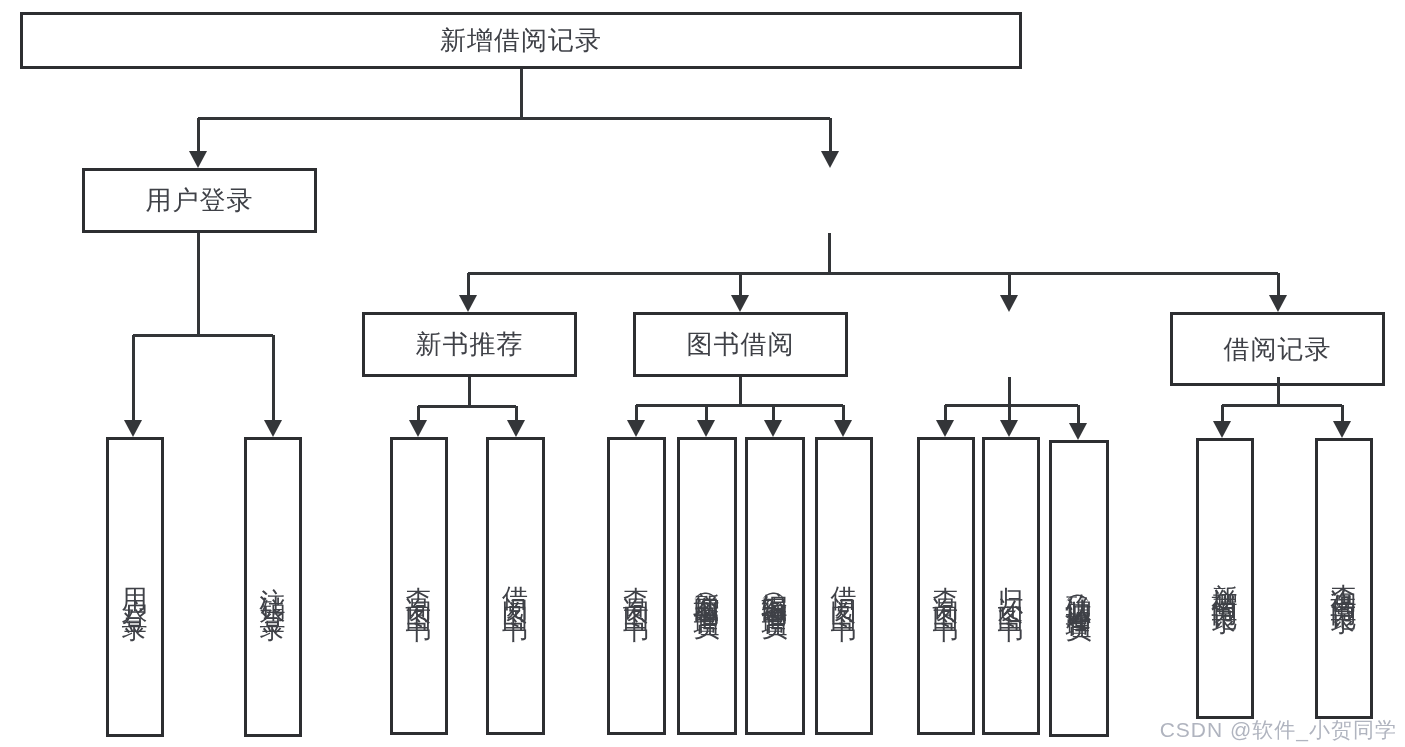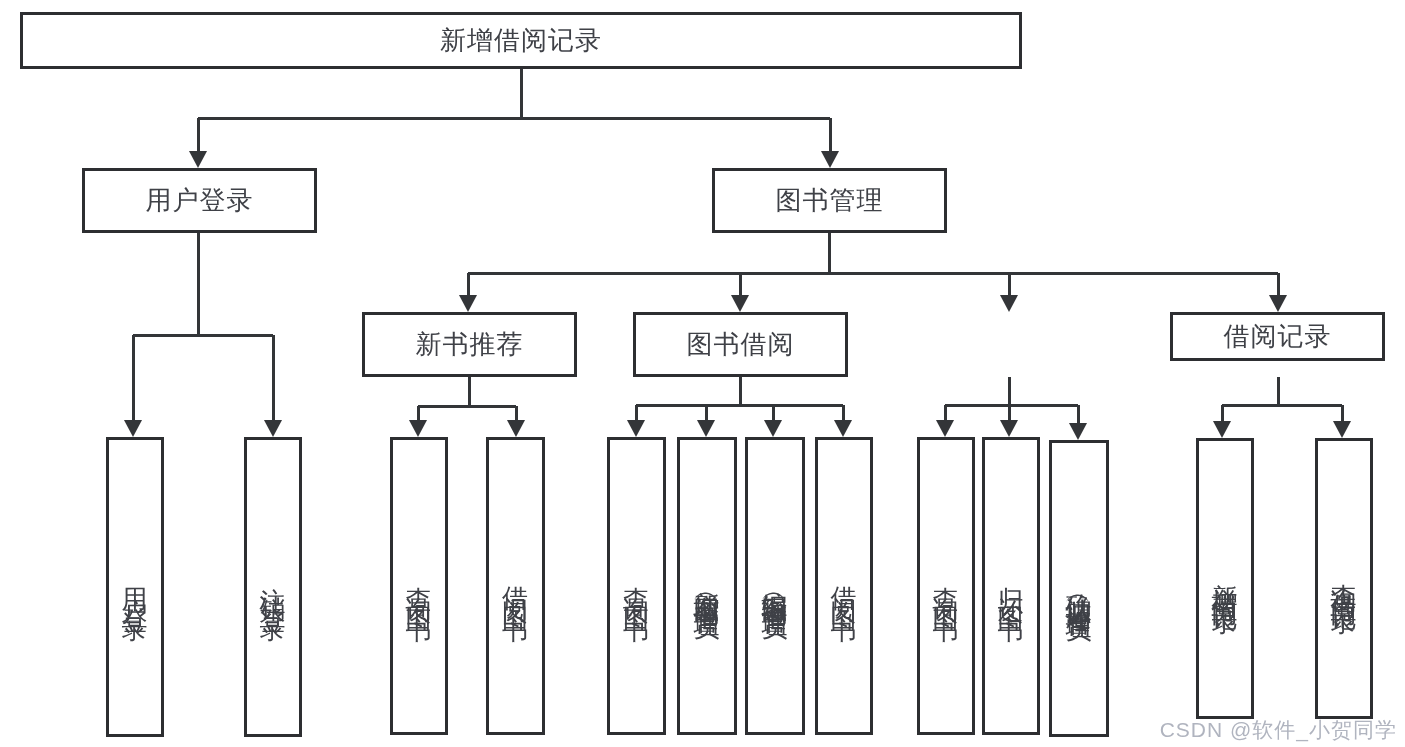--- a/index.html
+++ b/index.html
@@ -58,31 +58,28 @@
 
 <div id="stage">
 
   <div class="box" style="left:20px; top:12px; width:1002px; height:57px;">
     <span class="h-label">新增借阅记录</span>
   </div>
 
   <div class="box" style="left:82px; top:168px; width:235px; height:65px;">
     <span class="h-label">用户登录</span>
   </div>
-  <div class="box" style="left:712px; top:168px; width:235px; height:65px;">
-    <span class="h-label">图书管理</span>
-  </div>
 
   <div class="box" style="left:362px; top:312px; width:215px; height:65px;">
     <span class="h-label">新书推荐</span>
   </div>
   <div class="box" style="left:633px; top:312px; width:215px; height:65px;">
     <span class="h-label">图书借阅</span>
   </div>
-  <div class="box" style="left:1170px; top:312px; width:215px; height:49px;">
+  <div class="box" style="left:1170px; top:312px; width:215px; height:74px;">
     <span class="h-label">借阅记录</span>
   </div>
 
   <div class="box leaf" style="left:106px; top:437px; width:58px; height:300px;">
     <span class="v-text" style="letter-spacing: 0.38em;">用户登录</span>
   </div>
   <div class="box leaf" style="left:244px; top:437px; width:58px; height:300px;">
     <span class="v-text" style="letter-spacing: 0.38em;">注销登录</span>
   </div>
 

